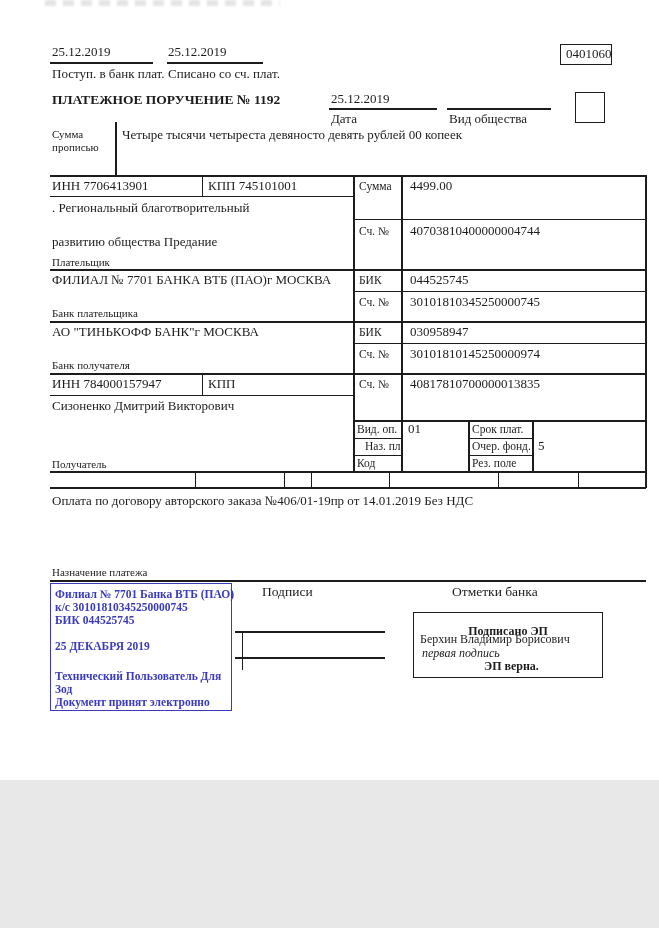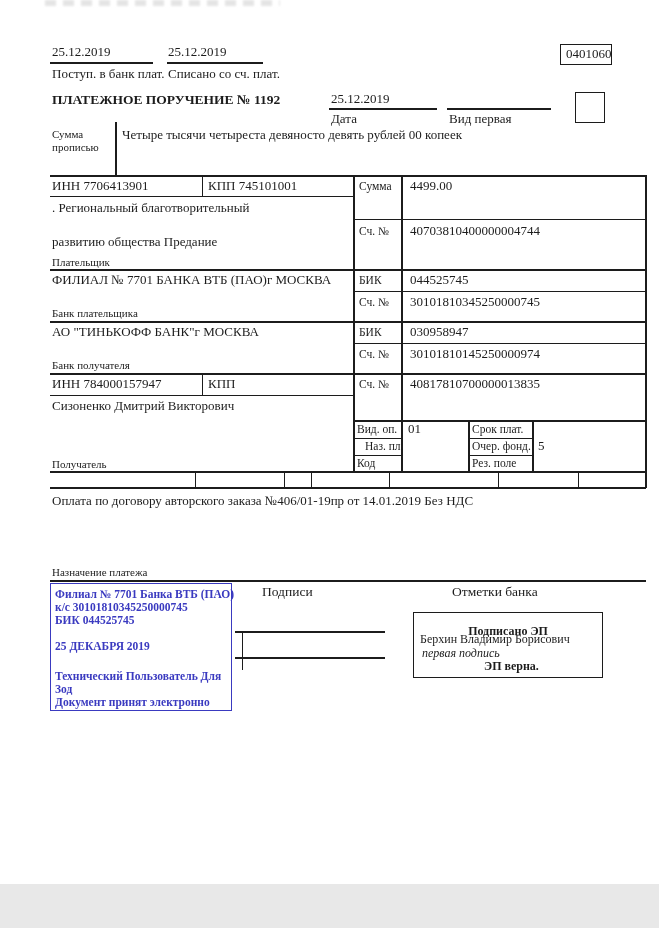--- a/index.html
+++ b/index.html
@@ -1,17 +1,17 @@
 <!DOCTYPE html>
 <html><head>
 <meta charset="utf-8">
 <style>
   html,body { margin:0; padding:0; background:#e8e8e8; }
   .page {
-    position:relative; width:659px; height:884px; margin:0 auto;
+    position:relative; width:659px; height:780px; margin:0 auto;
     background:#ffffff; overflow:hidden;
     font-family:"Liberation Serif","DejaVu Serif",serif; color:#1c1c1c;
   }
   .t  { position:absolute; white-space:nowrap; font-size:13px; line-height:1.15; }
   .sm { font-size:13px; }
   .lbl{ font-size:11px; }
   .cl { font-size:11.5px; }
   .b  { font-weight:bold; }
   .sans { font-family:Liberation Serif, serif; }
   .ln { position:absolute; background:#1c1c1c; }
@@ -43,21 +43,21 @@
 
   <div class="box" style="left:560px;top:44px;width:52px;height:21px;">
     <span class="t" style="left:5px;top:2px;">0401060</span>
   </div>
 
   <span class="t b sans" style="left:52px;top:92px;font-size:13.5px;">ПЛАТЕЖНОЕ ПОРУЧЕНИЕ № 1192</span>
   <span class="t" style="left:331px;top:92px;">25.12.2019</span>
   <i class="ln" style="left:329px;top:108px;width:108px;height:1.5px;"></i>
   <span class="t sm" style="left:331px;top:112px;">Дата</span>
   <i class="ln" style="left:447px;top:108px;width:104px;height:1.5px;"></i>
-  <span class="t sm" style="left:449px;top:112px;">Вид первая</span>
+  <span class="t sm" style="left:449px;top:112px;">Вид общества</span>
   <div class="box" style="left:575px;top:92px;width:30px;height:31px;"></div>
 
   <span class="t lbl" style="left:52px;top:128px;">Сумма</span>
   <span class="t lbl" style="left:52px;top:141px;">прописью</span>
   <i class="ln" style="left:115px;top:122px;width:1.5px;height:53px;"></i>
   <span class="t" style="left:122px;top:128px;">Четыре тысячи четыреста девяносто девять рублей 00 копеек</span>
 
   <i class="ln" style="left:50px;top:175px;width:596px;height:1.5px;"></i>
   <i class="ln" style="left:50px;top:196px;width:303px;height:1px;"></i>
   <i class="ln" style="left:353px;top:219px;width:293px;height:1px;"></i>

